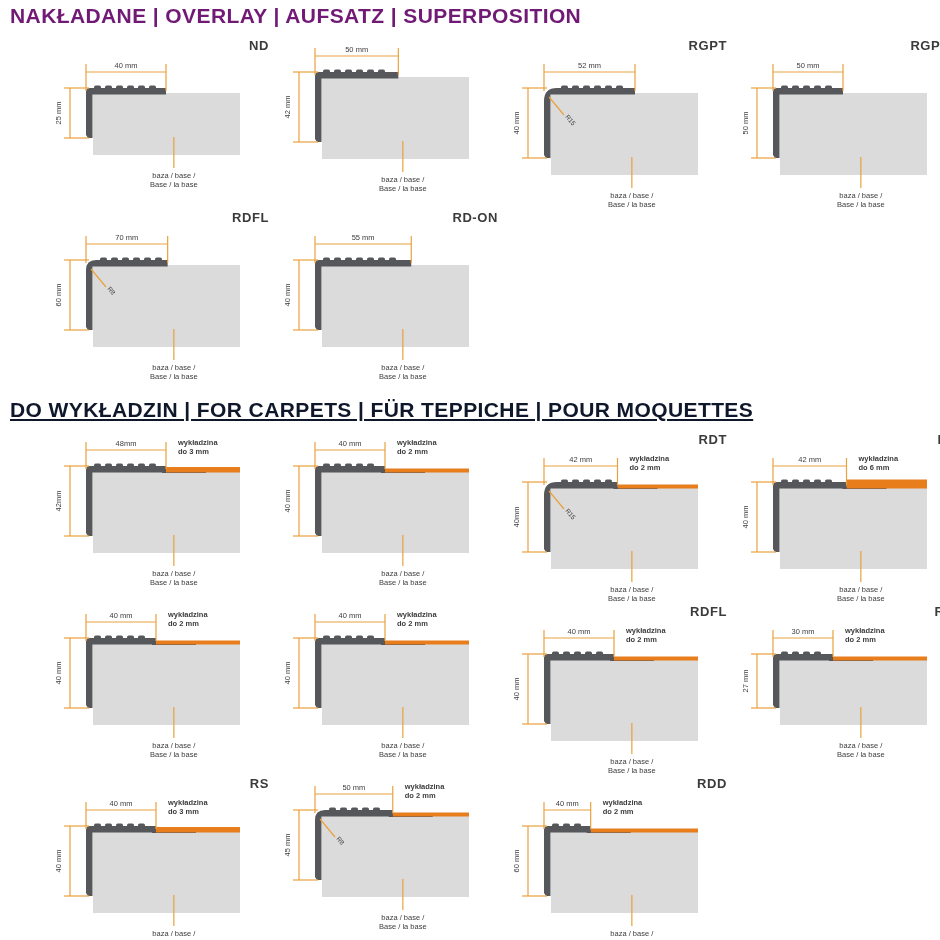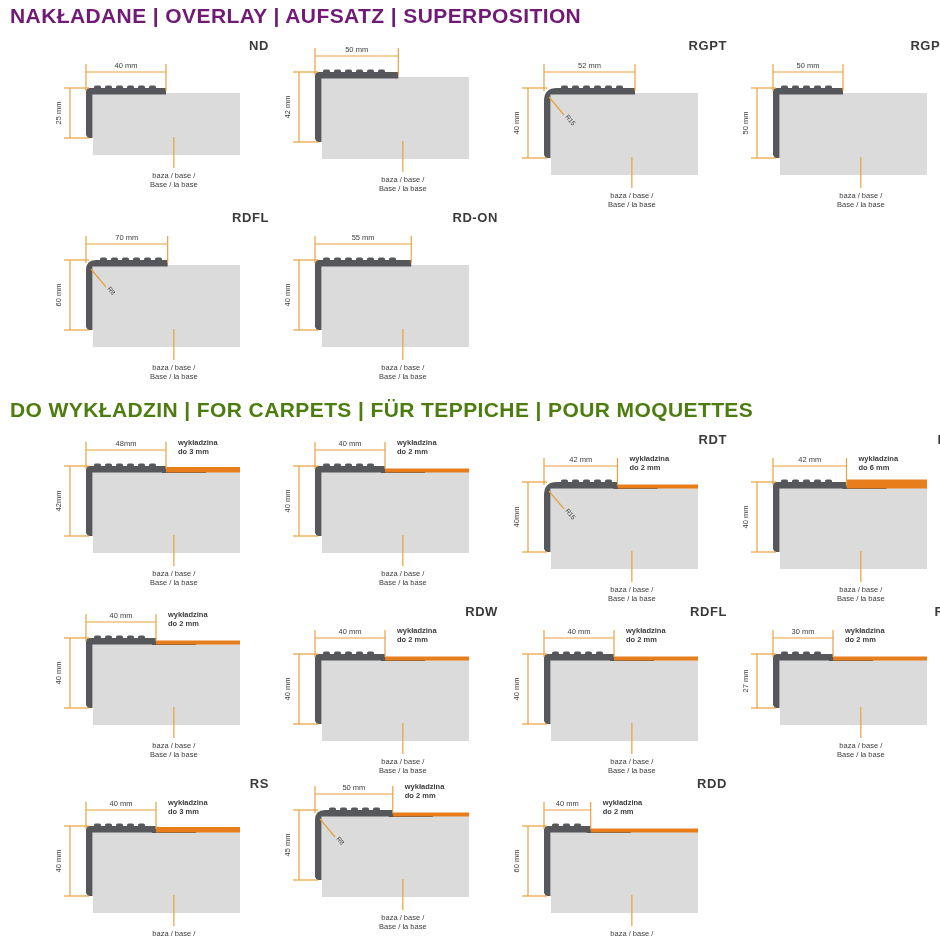--- a/index.html
+++ b/index.html
@@ -180,21 +180,21 @@
             <line x1="24" y1="104" x2="49" y2="104" stroke="#E9A13E" stroke-width="1.2"></line>
             <text x="0" y="0" font-size="7.5" fill="#3C3C3B" text-anchor="middle" font-family="&quot;Liberation Sans&quot;,&quot;DejaVu Sans&quot;,sans-serif" transform="translate(21,69) rotate(-90)">40 mm</text>
             <line x1="133.85000000000002" y1="103" x2="133.85000000000002" y2="134" stroke="#E9A13E" stroke-width="1.2"></line>
             <text x="133.85000000000002" y="144" font-size="7.5" fill="#3C3C3B" text-anchor="middle" font-family="&quot;Liberation Sans&quot;,&quot;DejaVu Sans&quot;,sans-serif">baza / base /</text>
             <text x="133.85000000000002" y="153" font-size="7.5" fill="#3C3C3B" text-anchor="middle" font-family="&quot;Liberation Sans&quot;,&quot;DejaVu Sans&quot;,sans-serif">Base / la base</text>
           </svg>
         </div>
   </div>
     </div>
 
-  <h2 class="section-title second" style="color: #4d7c0f;">DO WYKŁADZIN | FOR CARPETS | FÜR TEPPICHE | POUR MOQUETTES</h2>
+  <h2 class="section-title second" style="color: #0f172a; text-decoration: underline;">DO WYKŁADZIN | FOR CARPETS | FÜR TEPPICHE | POUR MOQUETTES</h2>
   <div class="profile-grid">
       <div class="profile-cell">
     <div class="profile-svg-wrap">
           <svg viewBox="0 0 215 156" width="215" height="156">
             <rect x="53" y="39" width="147" height="82" fill="#DBDBDB"></rect>
             <rect x="122" y="38.5" width="44" height="2.5" fill="#56575A"></rect>
             <rect x="126" y="35" width="74" height="5.5" fill="#E87D1C"></rect>
             <text x="138" y="13" font-size="7.5" fill="#3C3C3B" text-anchor="start" font-family="&quot;Liberation Sans&quot;,&quot;DejaVu Sans&quot;,sans-serif" font-weight="600">wykładzina</text>
             <text x="138" y="22" font-size="7.5" fill="#3C3C3B" text-anchor="start" font-family="&quot;Liberation Sans&quot;,&quot;DejaVu Sans&quot;,sans-serif" font-weight="600">do 3 mm</text>
             <path d="M 126 40.5 L 52.5 40.5 L 52.5 104 L 48 104
@@ -333,21 +333,20 @@
             <line x1="24" y1="34" x2="49" y2="34" stroke="#E9A13E" stroke-width="1.2"></line>
             <line x1="24" y1="104" x2="49" y2="104" stroke="#E9A13E" stroke-width="1.2"></line>
             <text x="0" y="0" font-size="7.5" fill="#3C3C3B" text-anchor="middle" font-family="&quot;Liberation Sans&quot;,&quot;DejaVu Sans&quot;,sans-serif" transform="translate(21,69) rotate(-90)">40 mm</text>
             <line x1="133.85000000000002" y1="103" x2="133.85000000000002" y2="134" stroke="#E9A13E" stroke-width="1.2"></line>
             <text x="133.85000000000002" y="144" font-size="7.5" fill="#3C3C3B" text-anchor="middle" font-family="&quot;Liberation Sans&quot;,&quot;DejaVu Sans&quot;,sans-serif">baza / base /</text>
             <text x="133.85000000000002" y="153" font-size="7.5" fill="#3C3C3B" text-anchor="middle" font-family="&quot;Liberation Sans&quot;,&quot;DejaVu Sans&quot;,sans-serif">Base / la base</text>
           </svg>
         </div>
   </div>
       <div class="profile-cell">
-    <div class="profile-name">RDW</div>
     <div class="profile-svg-wrap">
           <svg viewBox="0 0 215 156" width="215" height="156">
             <rect x="53" y="39" width="147" height="82" fill="#DBDBDB"></rect>
             <rect x="112" y="38.5" width="44" height="2.5" fill="#56575A"></rect>
             <rect x="116" y="36.5" width="84" height="4" fill="#E87D1C"></rect>
             <text x="128" y="13" font-size="7.5" fill="#3C3C3B" text-anchor="start" font-family="&quot;Liberation Sans&quot;,&quot;DejaVu Sans&quot;,sans-serif" font-weight="600">wykładzina</text>
             <text x="128" y="22" font-size="7.5" fill="#3C3C3B" text-anchor="start" font-family="&quot;Liberation Sans&quot;,&quot;DejaVu Sans&quot;,sans-serif" font-weight="600">do 2 mm</text>
             <path d="M 116 40.5 L 52.5 40.5 L 52.5 104 L 48 104
              L 46 101 L 46 38 Q 46 34 50 34 L 116 34 Z" fill="#56575A"></path>
             <rect x="54" y="31.5" width="7" height="3.5" rx="1.7" fill="#56575A"></rect>

